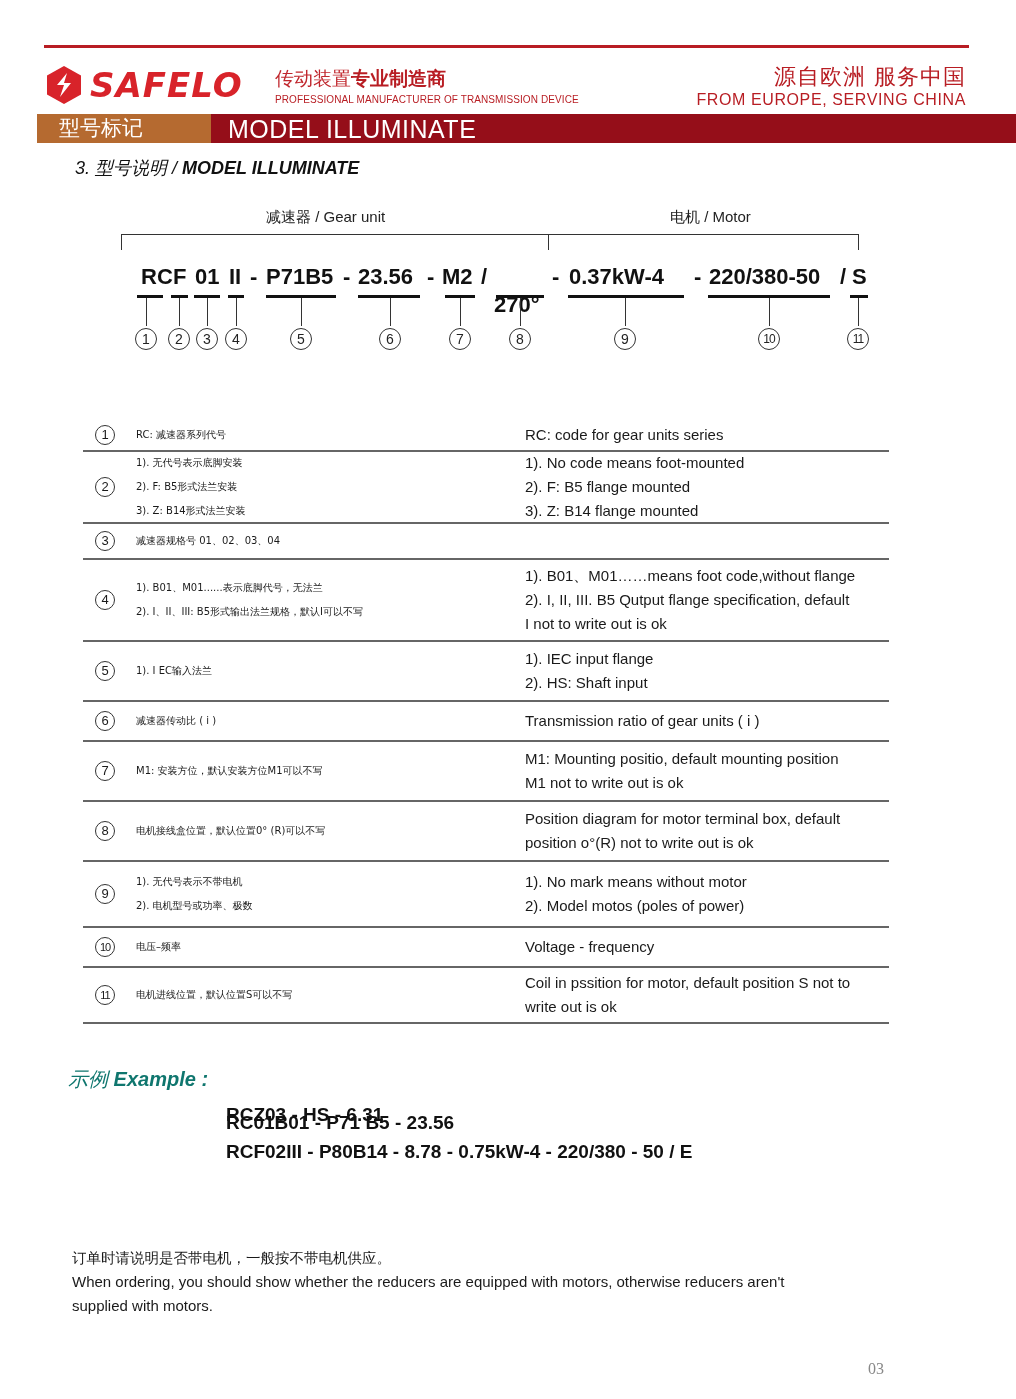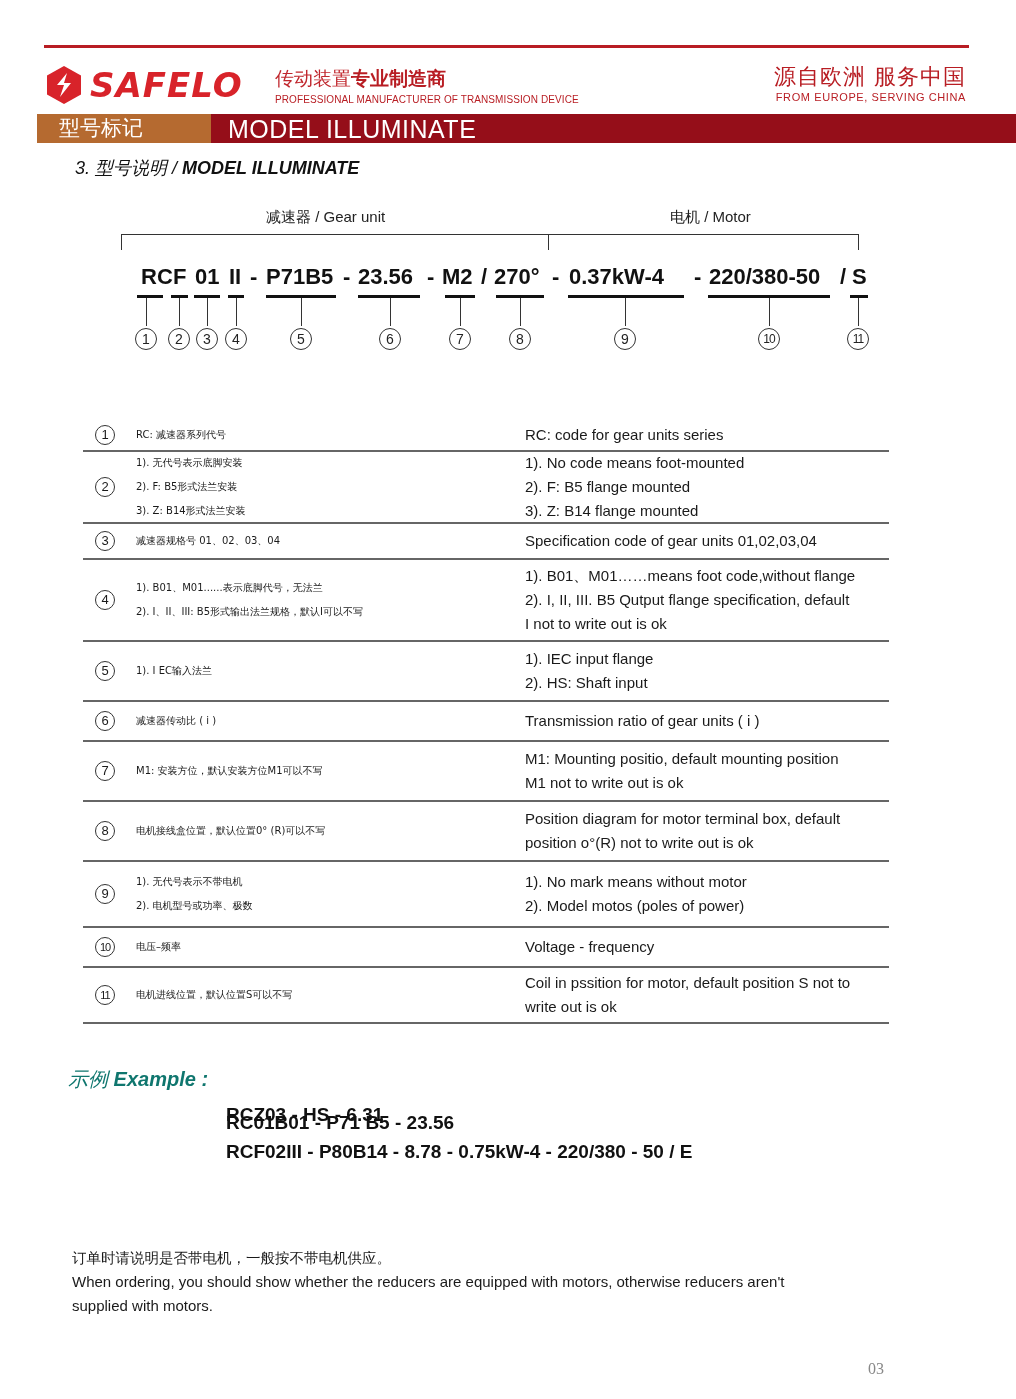--- a/index.html
+++ b/index.html
@@ -11,21 +11,21 @@
   .logo { position:absolute; left:44px; top:64px; height:42px; display:flex; align-items:center; }
   .logo-mark { width:40px; height:40px; }
   .logo-text { margin-left:6px; font-family:"DejaVu Sans", sans-serif; font-weight:bold; font-style:italic;
                font-size:34px; letter-spacing:1px; color:#d8232a; line-height:40px; }
 
   .tagline-cn { position:absolute; left:275px; top:66px; font-size:19px; color:#c0272d; font-family:"DejaVu Sans", sans-serif; }
   .tagline-cn b { font-weight:bold; color:#b81d23; }
   .tagline-en { position:absolute; left:275px; top:94px; font-size:10px; color:#b81d23; letter-spacing:0.1px; }
 
   .slogan-cn { position:absolute; right:50px; top:62px; font-size:22px; color:#b81d23; letter-spacing:1px; font-family:"DejaVu Sans", sans-serif; }
-  .slogan-en { position:absolute; right:50px; top:91px; font-size:11px; color:#b81d23; letter-spacing:0.6px; }
+  .slogan-en { position:absolute; right:50px; top:91px; font-size:16px; color:#b81d23; letter-spacing:0.6px; }
 
   .banner { position:absolute; left:37px; top:114px; width:1004px; height:29px; display:flex; }
   .banner-left { width:174px; background:#b56a30; color:#fff; font-size:21px; padding-left:22px; line-height:29px; font-family:"DejaVu Sans", sans-serif; }
   .banner-right { flex:1; background:#950e19; color:#fff; font-size:25px; padding-left:17px; line-height:30px; letter-spacing:0.5px; }
 
   .section-title { position:absolute; left:75px; top:156px; font-size:18px; font-style:italic; color:#111; }
   .section-title .en { font-weight:bold; }
 
   .grp-label { position:absolute; font-size:15px; color:#222; }
   .bracket { position:absolute; border-top:1px solid #333; height:16px; border-left:1px solid #333; border-right:1px solid #333; }
@@ -94,21 +94,21 @@
     <span class="code-seg" style="left: 173px;">F</span>
     <span class="code-seg" style="left: 195px;">01</span>
     <span class="code-seg" style="left: 229px;">II</span>
     <span class="code-seg" style="left: 250px;">-</span>
     <span class="code-seg" style="left: 266px;">P71B5</span>
     <span class="code-seg" style="left: 343px;">-</span>
     <span class="code-seg" style="left: 358px;">23.56</span>
     <span class="code-seg" style="left: 427px;">-</span>
     <span class="code-seg" style="left: 442px;">M2</span>
     <span class="code-seg" style="left: 481px;">/</span>
-    <span class="code-seg" style="left: 494px;">270°</span>
+    <span class="code-seg" style="left: 494px; margin-top: 28px;">270°</span>
     <span class="code-seg" style="left: 552px;">-</span>
     <span class="code-seg" style="left: 569px;">0.37kW-4</span>
     <span class="code-seg" style="left: 694px;">-</span>
     <span class="code-seg" style="left: 709px;">220/380-50</span>
     <span class="code-seg" style="left: 840px;">/</span>
     <span class="code-seg" style="left: 852px;">S</span>
   </div>
 <div id="markers">
     <div class="uline" style="left: 137px; width: 26px;"></div>
     <div class="vline" style="left: 146px;"></div>
@@ -172,23 +172,20 @@
         <div>3). Z: B14 flange mounted</div>
       </div>
     </div>
     <div class="trow" style="height: 36px;">
       <div class="num">
         <span>3</span>
       </div>
       <div class="cn">
         <div>减速器规格号 01、02、03、04</div>
       </div>
-      <div class="en">
-        <div>Specification code of gear units 01,02,03,04</div>
-      </div>
     </div>
     <div class="trow" style="height: 82px;">
       <div class="num">
         <span>4</span>
       </div>
       <div class="cn">
         <div>1). B01、M01......表示底脚代号，无法兰</div>
         <div>2). I、II、III: B5形式输出法兰规格，默认I可以不写</div>
       </div>
       <div class="en">

